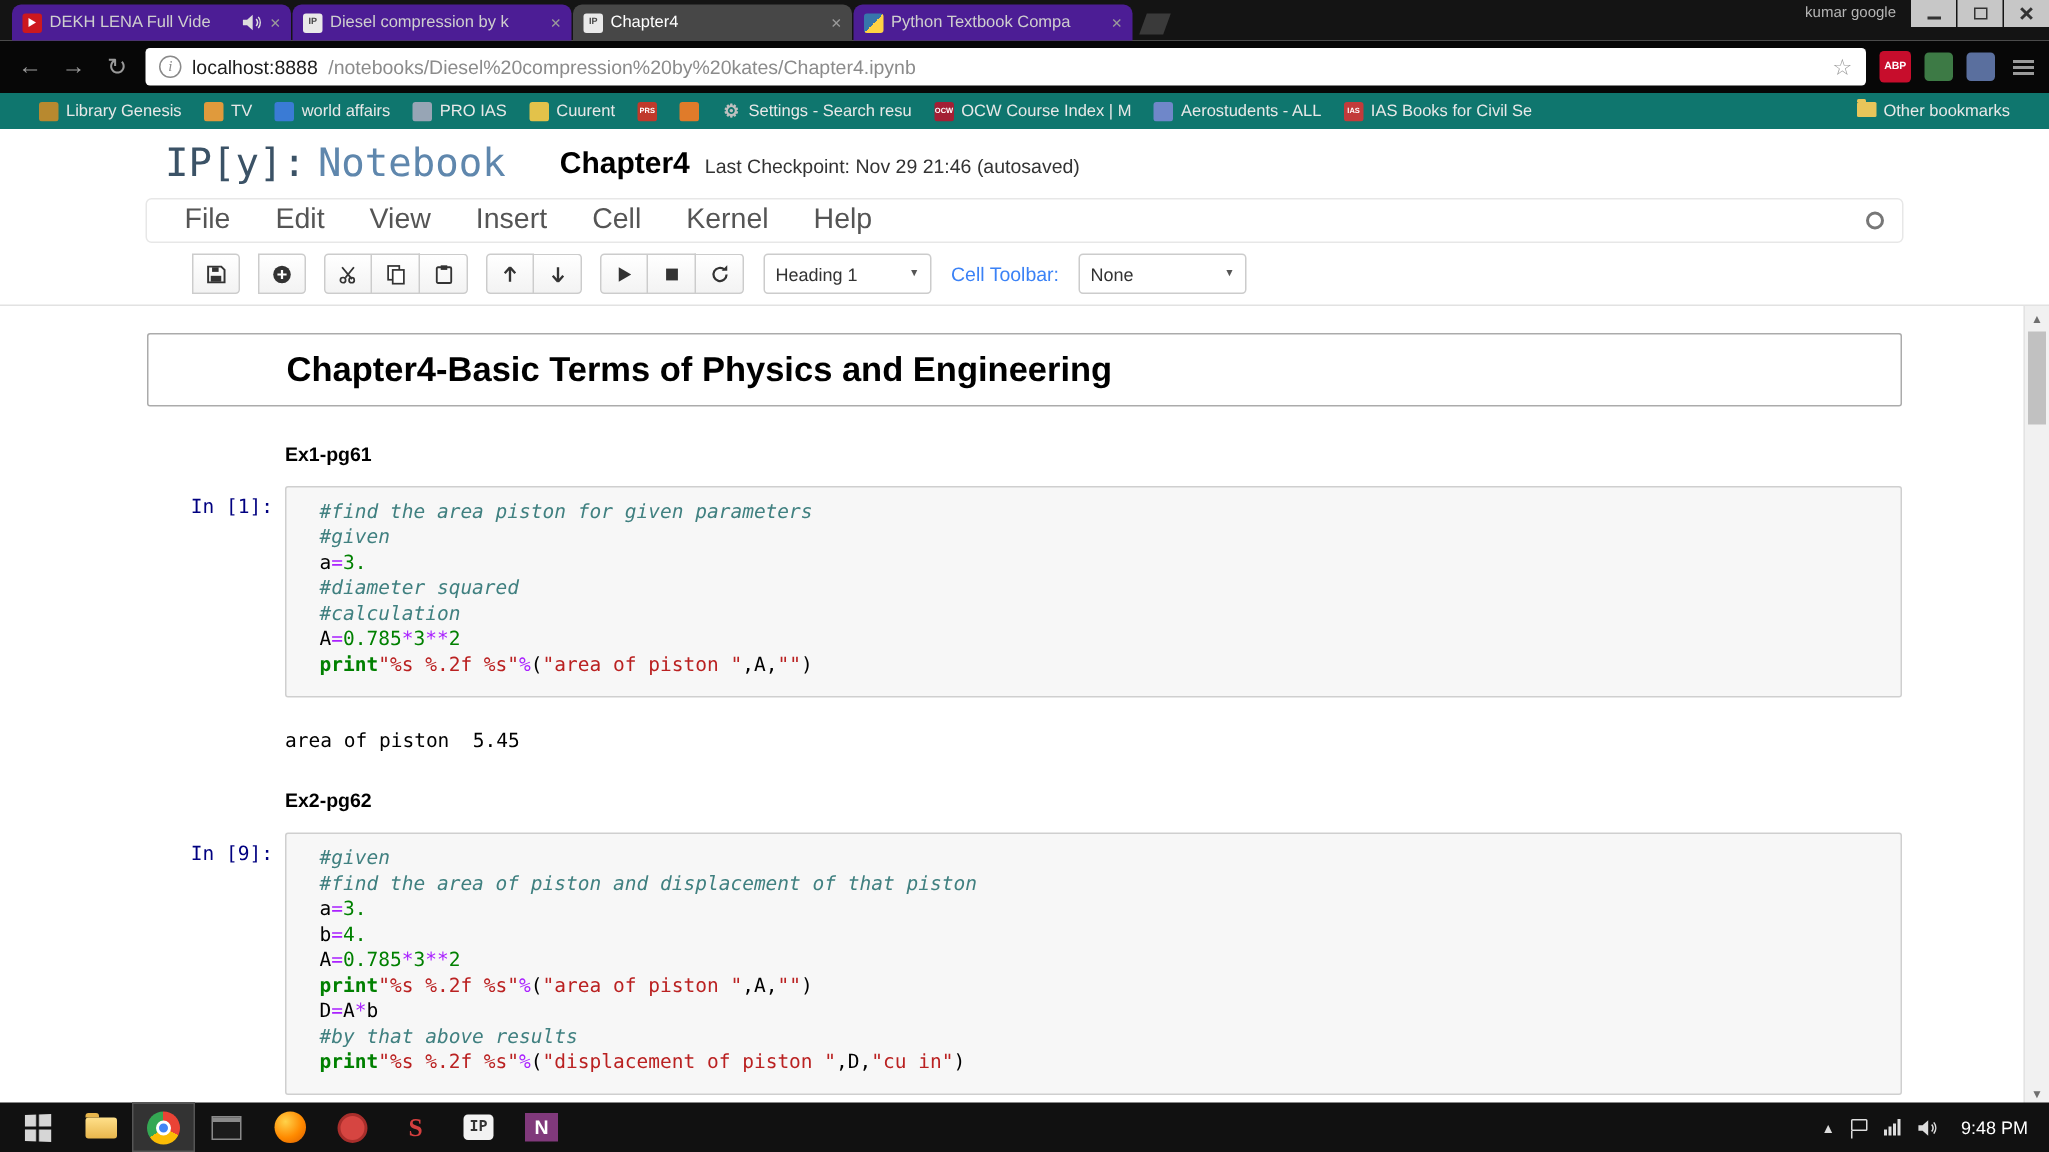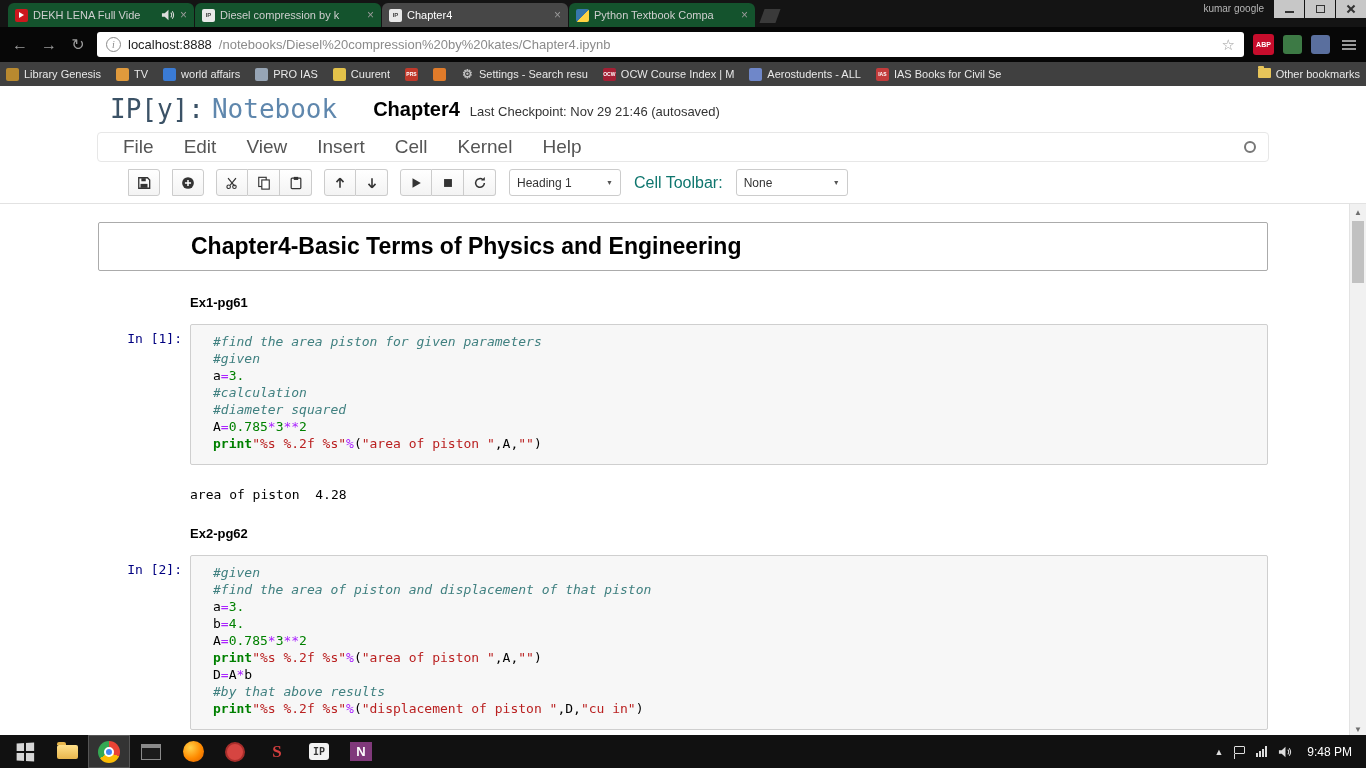--- a/index.html
+++ b/index.html
@@ -3,21 +3,21 @@
 <meta charset="utf-8">
 <style>
   *{margin:0;padding:0;box-sizing:border-box}
   html,body{width:1366px;height:768px;overflow:hidden}
   body{font-family:"Liberation Sans",sans-serif;background:#fff}
   .screen{position:relative;width:1366px;height:768px;overflow:hidden;background:#fff}
 
   
   .tabstrip{height:27px;background:#141414;display:flex;align-items:flex-end;padding-left:8px;position:relative}
   .tabs{display:flex;align-items:flex-end}
-  .tab{display:flex;align-items:center;gap:5px;width:186px;height:24px;background:#14532d;color:#cfcfcf;font-size:11px;padding:0 7px;border-radius:6px 6px 0 0;margin-right:1px;cursor:default}
+  .tab{display:flex;align-items:center;gap:5px;width:186px;height:24px;background:#4c1d95;color:#cfcfcf;font-size:11px;padding:0 7px;border-radius:6px 6px 0 0;margin-right:1px;cursor:default}
   .tab.active{background:#474747;color:#fff}
   .tab-title{flex:1;white-space:nowrap;overflow:hidden}
   .tab-close{color:#9a9a9a;font-size:12px;line-height:1}
   .fav{width:13px;height:13px;border-radius:2px;flex-shrink:0;display:flex;align-items:center;justify-content:center;font-size:6px;font-weight:bold}
   .fav-youtube{background:#cc181e;position:relative}
   .fav-youtube i{width:0;height:0;border-left:5px solid #fff;border-top:3px solid transparent;border-bottom:3px solid transparent}
   .fav-jupyter{background:#e9e9e9;color:#444}
   .fav-python{background:linear-gradient(135deg,#3776ab 50%,#ffd343 50%)}
   .tab-audio svg{display:block}
   .newtab{width:16px;height:14px;background:#3a3a3a;transform:skewX(-20deg);margin:0 0 4px 6px}
@@ -40,21 +40,21 @@
   .url-path{color:#8b8b8b}
   .omni-star{margin-left:auto;color:#9a9a9a;font-size:15px}
   .ext-abp{width:21px;height:21px;background:#c70d2c;border-radius:3px;color:#fff;font-size:7px;font-weight:bold;display:flex;align-items:center;justify-content:center;flex-shrink:0}
   .ext-ico{width:19px;height:19px;border-radius:3px;flex-shrink:0}
   .ext-green{background:#3d7a45}
   .ext-blue{background:#5a6f9e}
   .menu-burger{display:flex;flex-direction:column;gap:2px;margin-left:3px}
   .menu-burger i{width:14px;height:2px;background:#9a9a9a}
 
   
-  .bookmarksbar{height:24px;background:#404040;display:flex;align-items:center;padding:0 6px;color:#e8e8e8;font-size:11px}
+  .bookmarksbar{height:24px;background:#0f766e;display:flex;align-items:center;padding:0 26px;color:#e8e8e8;font-size:11px}
   .bm-list{display:flex;align-items:center;gap:15px;overflow:hidden}
   .bm{display:flex;align-items:center;gap:5px;white-space:nowrap}
   .bm-ico{width:13px;height:13px;border-radius:2px;display:flex;align-items:center;justify-content:center;color:#fff;font-size:5px;font-weight:bold;flex-shrink:0}
   .bm-gear{background:none !important;color:#c0c0c0;font-size:12px}
   .other-bm{margin-left:auto;display:flex;align-items:flex-start;gap:5px;white-space:nowrap}
   .bm-folder{width:13px;height:10px;background:#e8c55a;border-radius:1px;position:relative}
   .bm-folder:before{content:"";position:absolute;top:-2px;left:0;width:6px;height:2px;background:#e8c55a;border-radius:1px 1px 0 0}
 
   
   .nb-header{height:46px;background:#fff;display:flex;align-items:center;padding-left:110px;gap:36px}
@@ -75,21 +75,21 @@
   .nb-toolbar{height:42px;display:flex;align-items:center;padding-left:128px;gap:13px;border-bottom:1px solid #e2e2e2;background:#fff}
   .tb-groups{display:flex;gap:12px}
   .btn-group{display:flex}
   .tb-btn{width:32px;height:27px;background:linear-gradient(#fff,#f3f3f3);border:1px solid #ccc;display:flex;align-items:center;justify-content:center;cursor:default;padding:0}
   .btn-group .tb-btn + .tb-btn{border-left:none}
   .btn-group .tb-btn:first-child{border-radius:3px 0 0 3px}
   .btn-group .tb-btn:last-child{border-radius:0 3px 3px 0}
   .tb-btn svg{display:block}
   .tb-select{height:27px;min-width:112px;border:1px solid #ccc;border-radius:3px;background:#fff;font-size:12px;color:#333;display:flex;align-items:center;justify-content:space-between;padding:0 7px;gap:8px}
   .sel-arrow{font-size:7px;color:#555}
-  .tb-label{font-size:16px;color:#0f766e}
+  .tb-label{font-size:13px;color:#3b82f6}
 
   
   .nb-body{position:relative;height:533px;background:#fff;overflow:hidden}
   .nb-container{width:1170px;margin:0 auto;padding-top:14px}
   .cell-box{border:1px solid #ababab;border-radius:2px;margin:4px 0 8px;padding:10px 0}
   .h1{font-size:23px;font-weight:bold;color:#000;margin-left:92px}
   .h2{font-size:13px;font-weight:bold;color:#000;margin:24px 0 14px 92px}
   .code-cell{display:flex;margin-bottom:16px}
   .prompt-col{width:92px;flex-shrink:0;text-align:right;padding:7px 8px 0 0;font-family:"DejaVu Sans Mono","Liberation Mono",monospace;font-size:13px;color:var(--prompt,#000080)}
   .input-area{flex:1;background:#f7f7f7;border:1px solid #cfcfcf;border-radius:2px;padding:8px 22px 12px;font-family:"DejaVu Sans Mono","Liberation Mono",monospace;font-size:13px;line-height:17px;color:#000}
@@ -390,33 +390,33 @@
         <div class="cell-box">
           <div class="h1">Chapter4-Basic Terms of Physics and Engineering</div>
         </div>
         <div class="h2">Ex1-pg61</div>
         <div class="code-cell">
           <div class="prompt-col">In [1]:</div>
           <div class="input-area">
             <div class="code-line"><span class="tok-c">#find the area piston for given parameters</span></div>
             <div class="code-line"><span class="tok-c">#given</span></div>
             <div class="code-line"><span class="tok-n">a</span><span class="tok-o">=</span><span class="tok-m">3.</span></div>
+            <div class="code-line"><span class="tok-c">#diameter squared</span></div>
             <div class="code-line"><span class="tok-c">#calculation</span></div>
-            <div class="code-line"><span class="tok-c">#diameter squared</span></div>
             <div class="code-line"><span class="tok-n">A</span><span class="tok-o">=</span><span class="tok-m">0.785</span><span class="tok-o">*</span><span class="tok-m">3</span><span class="tok-o">**</span><span class="tok-m">2</span></div>
             <div class="code-line"><span class="tok-k">print</span><span class="tok-s">"%s %.2f %s"</span><span class="tok-o">%</span><span class="tok-p">(</span><span class="tok-s">"area of piston "</span><span class="tok-p">,</span><span class="tok-n">A</span><span class="tok-p">,</span><span class="tok-s">""</span><span class="tok-p">)</span></div>
           </div>
         </div>
         <div class="output-row">
           <div class="prompt-col"></div>
-          <div class="output-text">area of piston  4.28</div>
+          <div class="output-text">area of piston  5.45</div>
         </div>
         <div class="h2">Ex2-pg62</div>
         <div class="code-cell">
-          <div class="prompt-col">In [2]:</div>
+          <div class="prompt-col">In [9]:</div>
           <div class="input-area">
             <div class="code-line"><span class="tok-c">#given</span></div>
             <div class="code-line"><span class="tok-c">#find the area of piston and displacement of that piston</span></div>
             <div class="code-line"><span class="tok-n">a</span><span class="tok-o">=</span><span class="tok-m">3.</span></div>
             <div class="code-line"><span class="tok-n">b</span><span class="tok-o">=</span><span class="tok-m">4.</span></div>
             <div class="code-line"><span class="tok-n">A</span><span class="tok-o">=</span><span class="tok-m">0.785</span><span class="tok-o">*</span><span class="tok-m">3</span><span class="tok-o">**</span><span class="tok-m">2</span></div>
             <div class="code-line"><span class="tok-k">print</span><span class="tok-s">"%s %.2f %s"</span><span class="tok-o">%</span><span class="tok-p">(</span><span class="tok-s">"area of piston "</span><span class="tok-p">,</span><span class="tok-n">A</span><span class="tok-p">,</span><span class="tok-s">""</span><span class="tok-p">)</span></div>
             <div class="code-line"><span class="tok-n">D</span><span class="tok-o">=</span><span class="tok-n">A</span><span class="tok-o">*</span><span class="tok-n">b</span></div>
             <div class="code-line"><span class="tok-c">#by that above results</span></div>
             <div class="code-line"><span class="tok-k">print</span><span class="tok-s">"%s %.2f %s"</span><span class="tok-o">%</span><span class="tok-p">(</span><span class="tok-s">"displacement of piston "</span><span class="tok-p">,</span><span class="tok-n">D</span><span class="tok-p">,</span><span class="tok-s">"cu in"</span><span class="tok-p">)</span></div>

